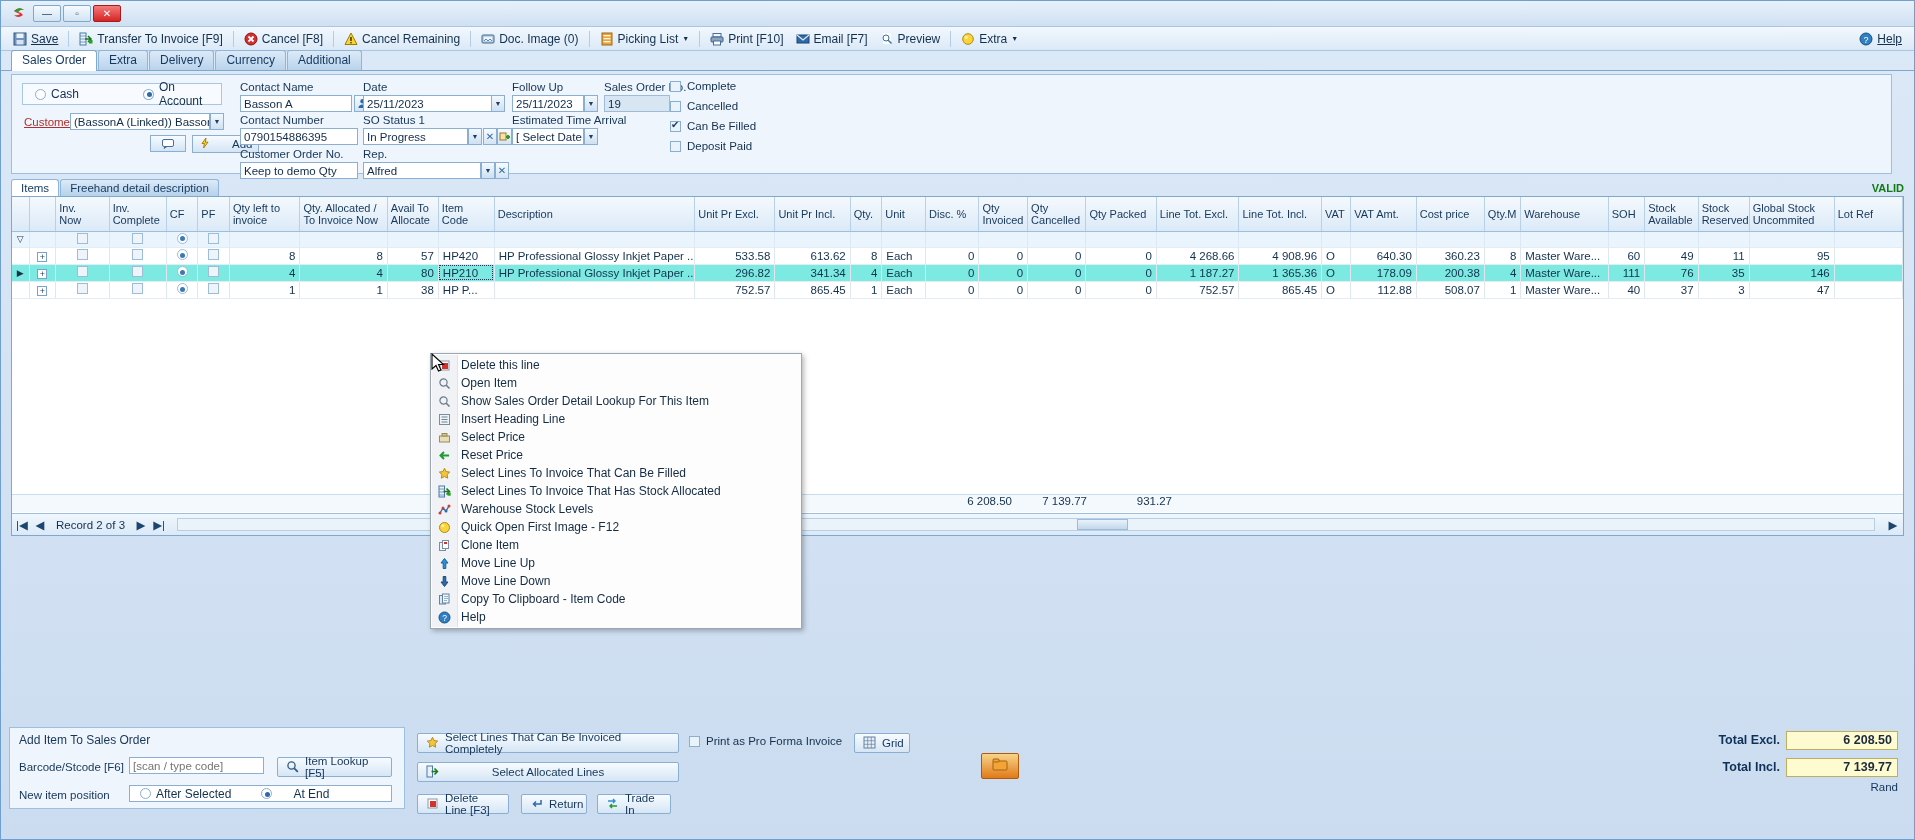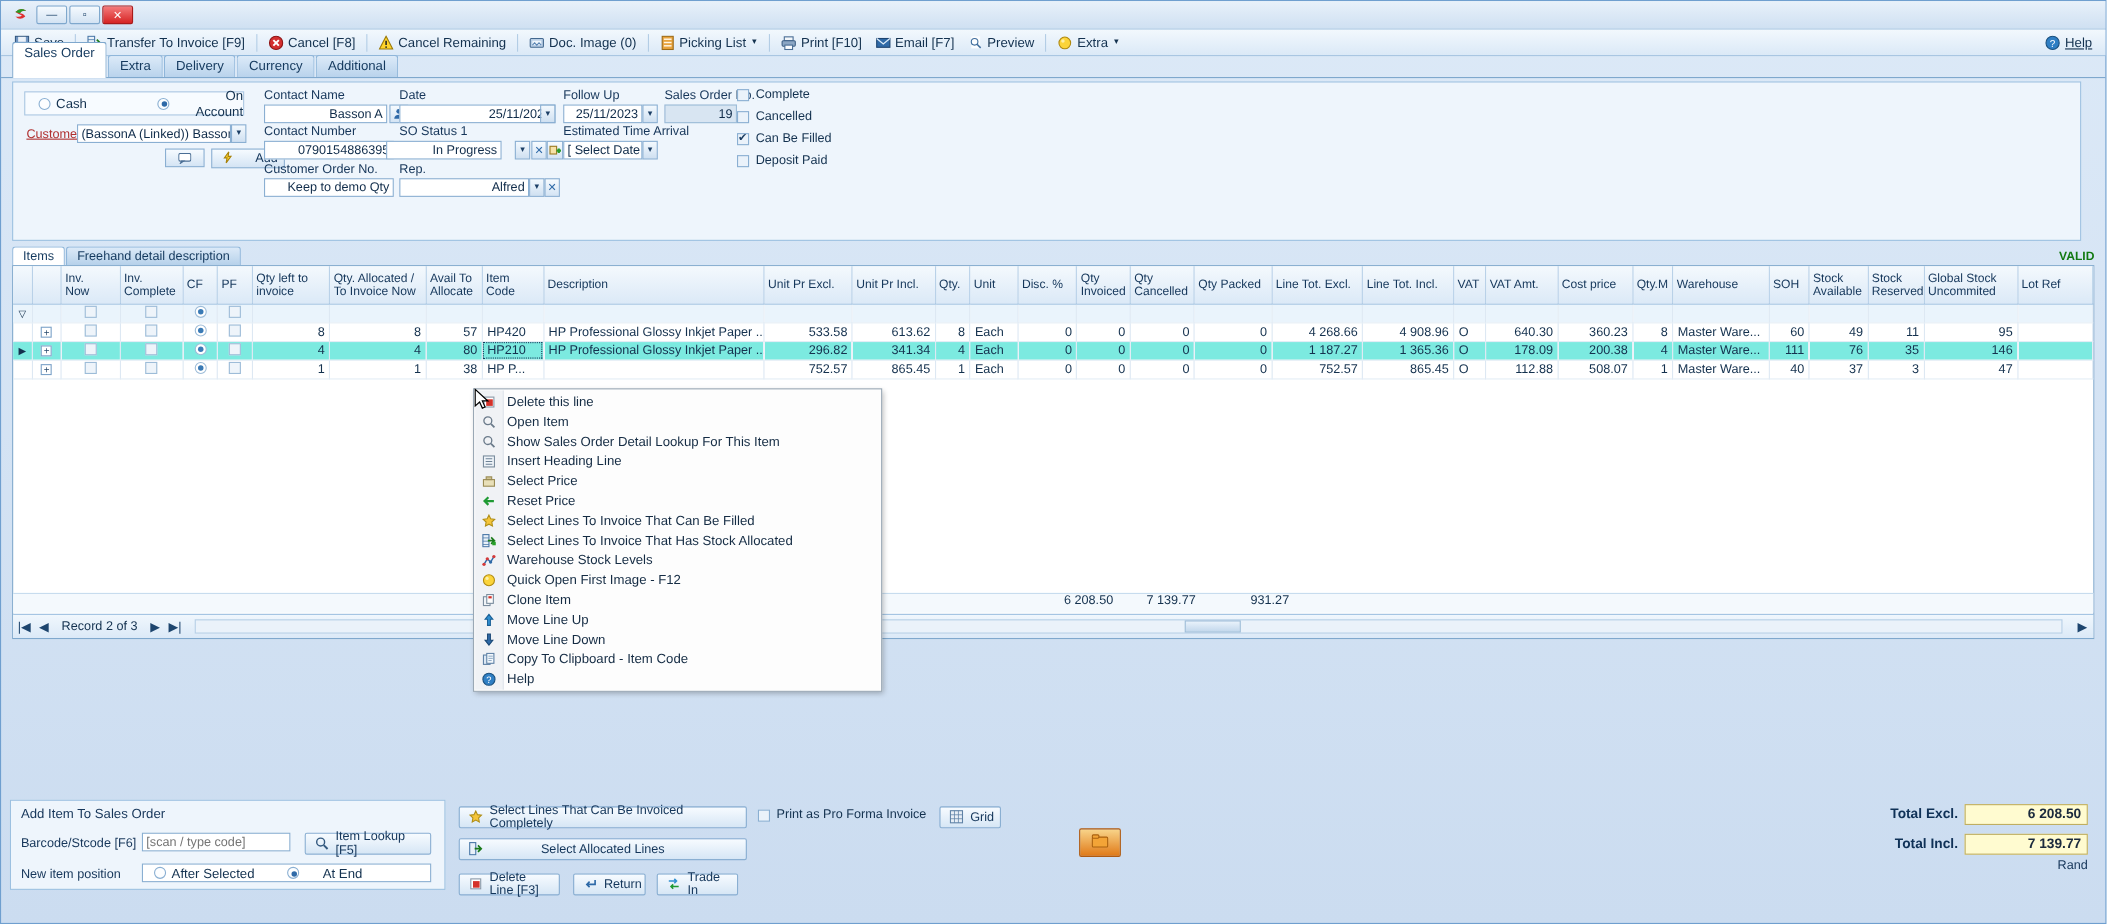--- a/index.html
+++ b/index.html
@@ -61,26 +61,26 @@
     display:flex; align-items:flex-end; height:20px;
     padding:4px 10px 0 10px; gap:1px;
     border-bottom:1px solid #7fa8cd;
   }
   .tab {
     padding:2px 10px 3px 10px; font-size:12px;
     background:linear-gradient(#dceaf8,#b9d3ec);
     border:1px solid #8fb6da; border-bottom:none;
     border-radius:3px 3px 0 0; color:#14395e;
   }
-  .tab.active { background:#fff; border-color:#7fa8cd; position:relative; top:1px; padding-bottom:16px; }
+  .tab.active { background:#fff; border-color:#7fa8cd; position:relative; top:1px; padding-bottom:4px; }
 
   
   .formpane {
     margin:3px 22px 0 10px; background:#eef5fc;
-    border:1px solid #9cc0e0; height:145px; position:relative;text-align:right;
+    border:1px solid #9cc0e0; height:100px; position:relative;
   }
   .lbl { font-size:11.5px; color:#16365a; position:absolute; white-space:nowrap; }
   .inp {
     position:absolute; height:17px; background:#fff;
     border:1px solid #8aafd2; font-size:11.5px; color:#102c4a;
     padding:1px 3px; line-height:14px; overflow:hidden; white-space:nowrap;
   }
   .inp.ro { background:#d8e5f2; border-color:#9dbcd8; }
   .ddbtn {
     position:absolute; width:14px;height:17px;
@@ -363,21 +363,21 @@
     </div>
     <span class="lbl" style="left:228px;top:39px">Contact Number</span>
     <div class="inp" style="left:228px;top:53px;width:118px">0790154886395</div>
     <span class="lbl" style="left:228px;top:73px">Customer Order No.</span>
     <div class="inp" style="left:228px;top:87px;width:118px">Keep to demo Qty</div>
 
     <span class="lbl" style="left:351px;top:6px">Date</span>
     <div class="inp" style="left:351px;top:20px;width:142px">25/11/2023</div>
     <div class="ddbtn" style="left:479px;top:20px">▼</div>
     <span class="lbl" style="left:351px;top:39px">SO Status 1</span>
-    <div class="inp" style="left:339px;top:53px;width:105px">In Progress</div>
+    <div class="inp" style="left:351px;top:53px;width:105px">In Progress</div>
     <div class="ddbtn" style="left:456px;top:53px">▼</div>
     <div class="sqbtn" style="left:471px;top:53px;width:14px">
       <span style="font-size:10px;color:#2f6aa8">✕</span>
     </div>
     <div class="sqbtn" style="left:485px;top:53px;width:15px">
       <svg width="11" height="11" viewBox="0 0 11 11">
           <rect x="1" y="2" width="6" height="7" fill="#f6e2a8" stroke="#9c7b22"></rect>
           <path d="M7 6h4M9 4v4" stroke="#2a9a2a" stroke-width="2"></path>
         </svg>
     </div>

